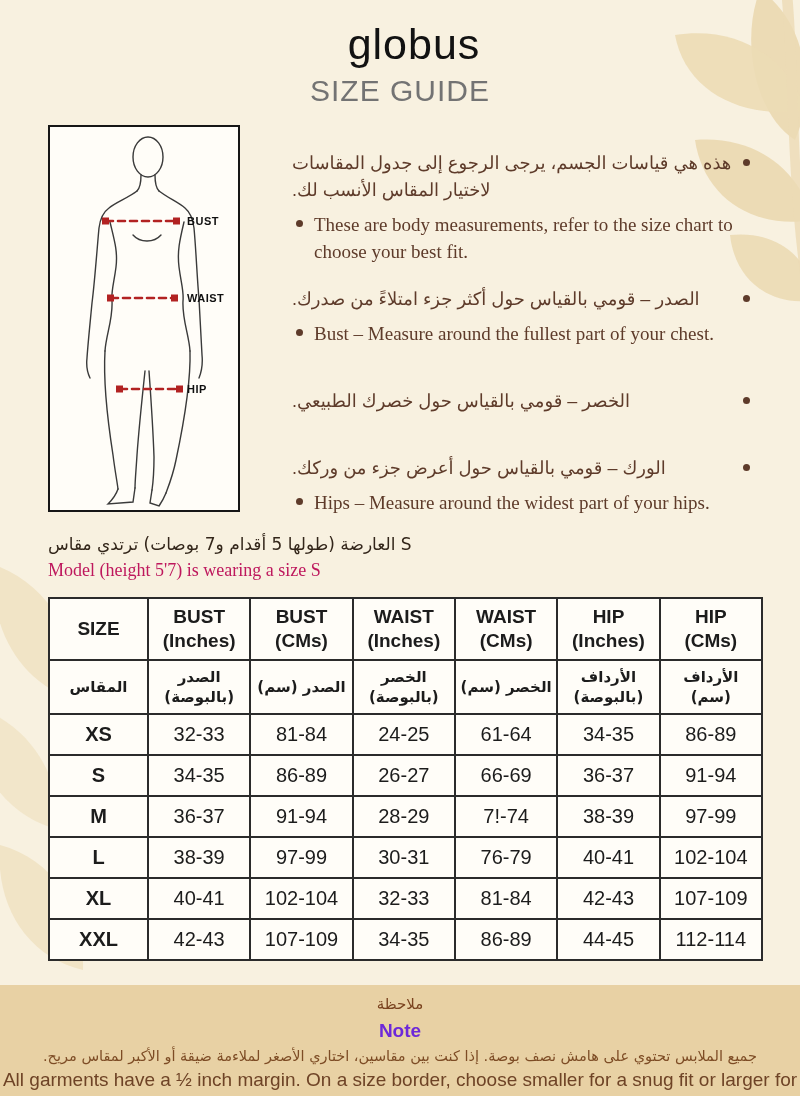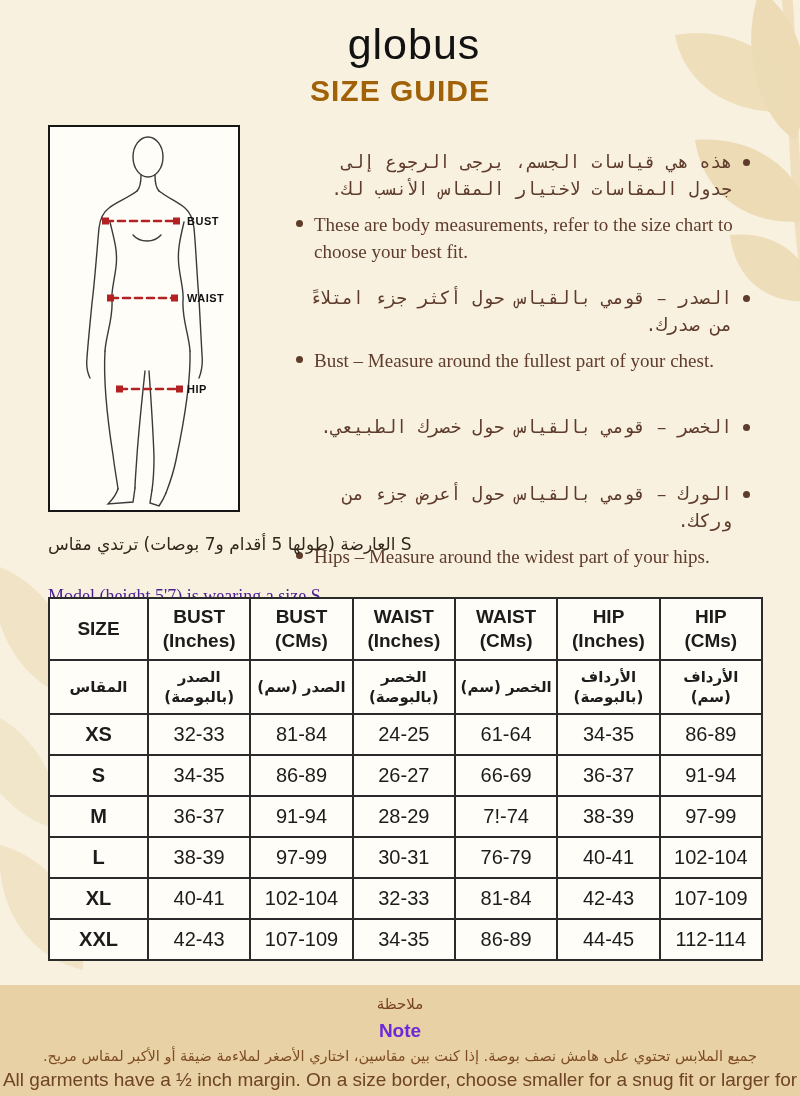--- a/index.html
+++ b/index.html
@@ -8,41 +8,41 @@
     position:relative; width:800px; height:1096px; margin:0 auto;
     background:#f8f1e0; overflow:hidden;
     font-family:"Liberation Sans", sans-serif; color:#222;
   }
   .decor { position:absolute; z-index:0; }
   .content { position:relative; z-index:1; }
 
   .logo { position:absolute; top:20px; left:0; width:100%; text-align:center;
     font-size:43px; font-weight:500; letter-spacing:1px; color:#121212;padding-left:28px; }
   .title { position:absolute; top:74px; left:0; width:100%; text-align:center;
-    font-size:30px; font-weight:700; letter-spacing:1px; color:#a16207; }
+    font-size:30px; font-weight:400; letter-spacing:1px; color:#737373; }
 
   .figure-box { position:absolute; left:48px; top:125px; width:192px; height:387px;
     background:#fffdf8; border:2px solid #161616; }
   .meas-label { position:absolute; font-size:11px; font-weight:700; color:#101010;
     letter-spacing:.5px; }
 
   .bullets { position:absolute; left:292px; top:150px; width:464px; }
   .b-group { margin-bottom:40px; }
   .b-group.first { margin-bottom:21px; }
   .b-group.second { margin-bottom:41px; }
   .b-item { position:relative; font-size:19px; line-height:27px; color:#5e3b2a; margin-bottom:7px; }
-  .b-item.ar { direction:rtl; text-align:right; padding-right:24px; font-family:Liberation Mono, monospace; font-size:18px; }
+  .b-item.ar { direction:rtl; text-align:left; padding-right:24px; font-family:Liberation Sans, sans-serif; font-size:18px; }
   .b-item.en { direction:ltr; text-align:left; padding-left:22px; font-family:"Liberation Serif", serif; }
   .b-dot { position:absolute; top:9px; width:7px; height:7px; border-radius:50%; background:#5e3b2a; }
   .b-item.ar .b-dot { right:6px; }
   .b-item.en .b-dot { left:4px; }
 
   .model-note { position:absolute; left:48px; top:531px; width:480px; text-align:left; }
   .model-ar { font-family:"DejaVu Sans", sans-serif; font-size:17px; color:#33261a; line-height:26px; }
-  .model-en { font-family:"Liberation Serif", serif; font-size:18px; color:#4c1d95; line-height:26px;margin-top:26px; }
+  .model-en { font-family:"Liberation Serif", serif; font-size:18px; color:#be185d; line-height:26px; }
 
   table.size-table { position:absolute; left:48px; top:597px; width:715px;
     border-collapse:collapse; table-layout:fixed; background:#ec4899; }
   .size-table td { border:2px solid #2b2b2b; text-align:center; vertical-align:middle;
     font-size:20px; color:#1c1c1c; background:#fffdf8; height:41px; }
   .size-table .hdr-en td { height:62px; font-weight:700; font-size:19px; line-height:24px; }
   .size-table .hdr-ar td { height:54px; font-weight:700; font-size:15px; line-height:20px;
     font-family:"DejaVu Sans", sans-serif; direction:rtl; }
   .size-table col.c0 { width:99px; }
   .size-table .c-size { font-weight:700; }

